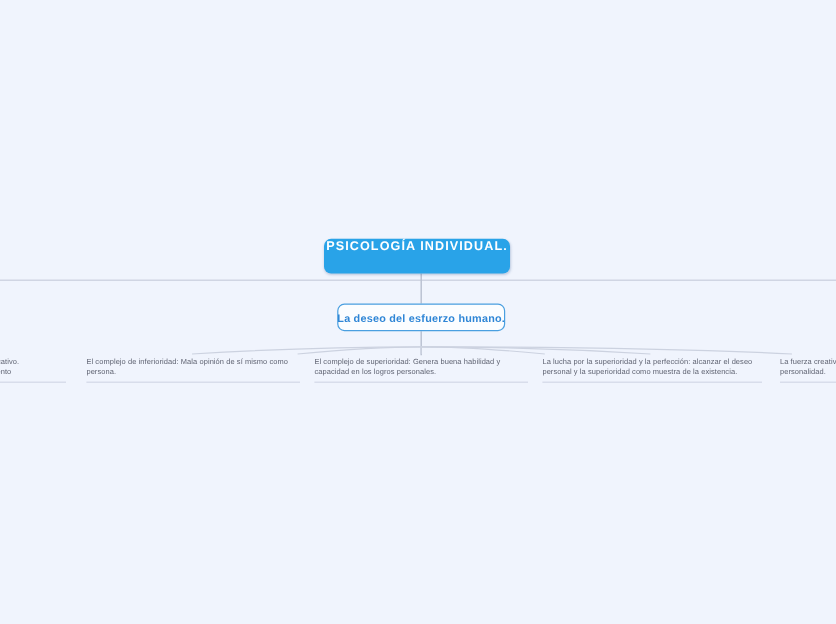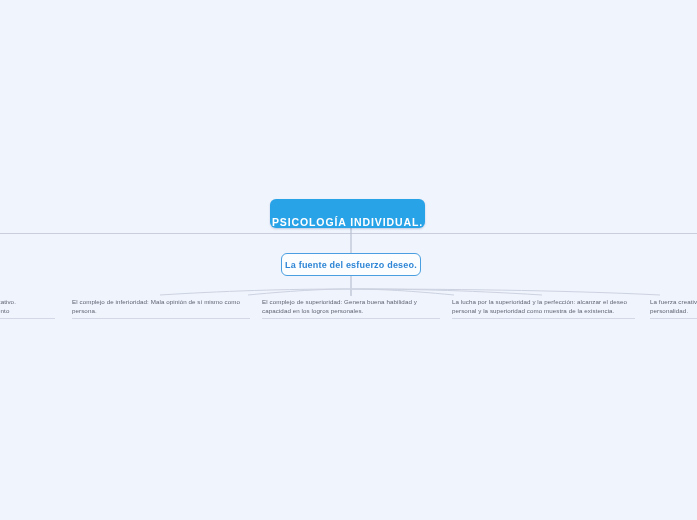--- a/index.html
+++ b/index.html
@@ -41,21 +41,21 @@
   #root-node {
     position: absolute;
     left: 270px;
     top: 199px;
     width: 155px;
     height: 29px;
     background: #29a3e8;
     border-radius: 6px;
     box-shadow: 0 1px 2px rgba(40,80,140,0.25);
     display: flex;
-    align-items: flex-end;
+    align-items: flex-start;
     justify-content: center;
     box-sizing: border-box;
   }
   #root-node .lbl {
     color: #ffffff;
     font-size: 10.5px;
     font-weight: bold;
     letter-spacing: 0.9px;
     white-space: nowrap;
   }
@@ -127,21 +127,21 @@
     <path d="M351,289 C372,289 402,290 454,295" stroke="#ccd2e0" stroke-width="1" fill="none"></path>
     <path d="M351,289 C402,289 462,290 542,295" stroke="#ccd2e0" stroke-width="1" fill="none"></path>
     <path d="M351,289 C440,289 560,290 660,295" stroke="#ccd2e0" stroke-width="1" fill="none"></path>
   </svg>
 
   <div id="root-node">
     <span class="lbl">PSICOLOGÍA INDIVIDUAL.</span>
   </div>
 
   <div id="branch-node">
-    <span class="lbl">La fuente del esfuerzo deseo.</span>
+    <span class="lbl">La deseo del esfuerzo humano.</span>
   </div>
 
   <div class="leaf leaf-0">
     <span class="leaf-text">nivel educativo.
 conocimiento</span>
     <span class="leaf-rule"></span>
   </div>
 
   <div class="leaf leaf-1">
     <span class="leaf-text">El complejo de inferioridad: Mala opinión de sí mismo como persona.</span>

